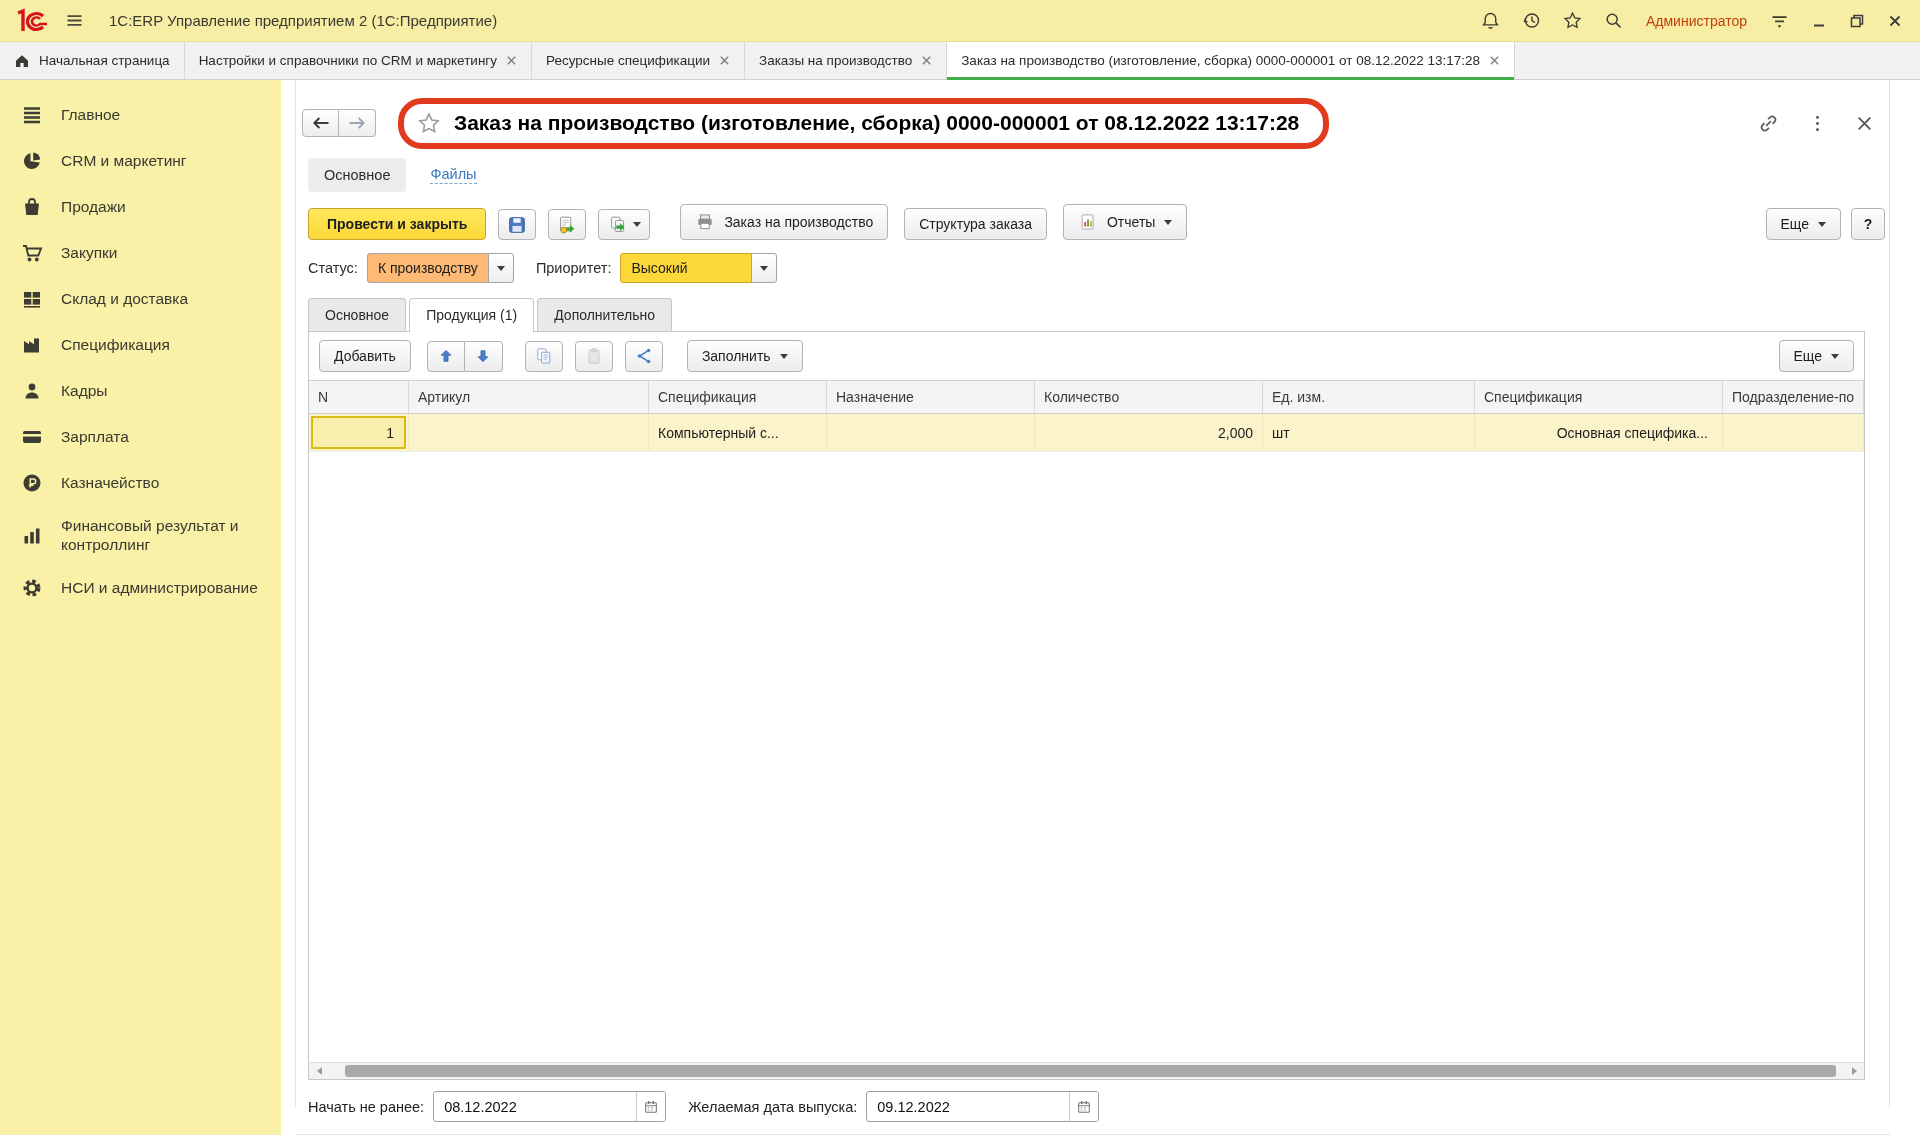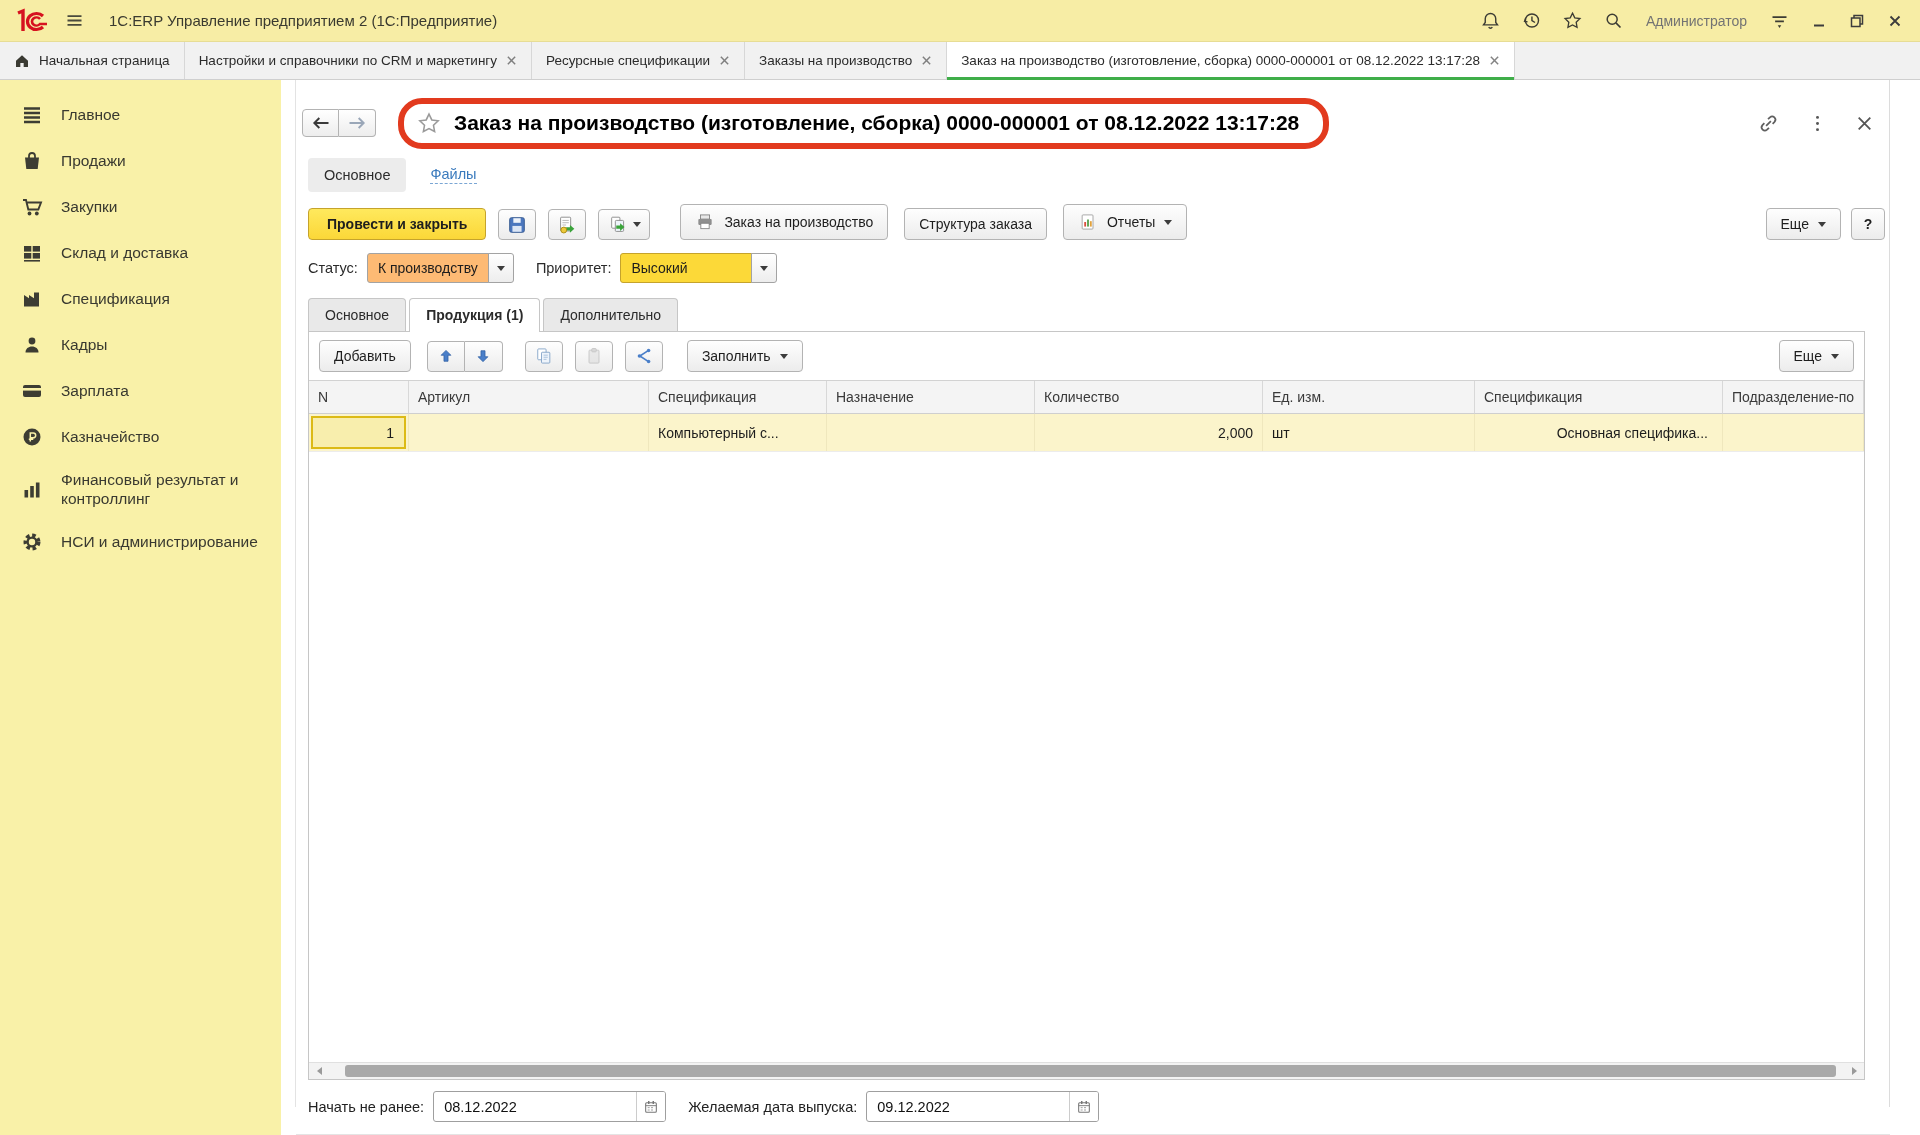--- a/index.html
+++ b/index.html
@@ -6,21 +6,21 @@
   html,body { width:1920px; height:1135px; }
   body { font-family: "Liberation Sans", "DejaVu Sans", sans-serif; background:#fff; overflow:hidden; }
   .screen { width:1920px; height:1135px; position:relative; display:flex; flex-direction:column; }
 
   
   .titlebar { height:42px; background:#f7eda5; border-bottom:1px solid #e7dd95; display:flex; align-items:center; padding:0 16px 0 14px; gap:16px; flex:0 0 auto; }
   .logo-1c { width:34px; height:26px; }
   .app-title { font-size:15px; color:#3a3a30; margin-left:8px; white-space:nowrap; }
   .tb-right { margin-left:auto; display:flex; align-items:center; gap:20px; }
   .tb-ic { width:21px; height:21px; display:flex; align-items:center; justify-content:center; }
-  .tb-user { font-size:14px; color:#737373; margin:0 2px; }
+  .tb-user { font-size:14px; color:#c2410c; margin:0 2px; }
   .win-ctl { width:18px; height:18px; display:flex; align-items:center; justify-content:center; }
 
   
   .tabbar { height:38px; background:#f1f1f1; border-bottom:1px solid #cfcfcf; display:flex; align-items:stretch; flex:0 0 auto; }
   .tab { display:flex; align-items:center; gap:9px; padding:0 14px; border-right:1px solid #d7d7d7; font-size:13.5px; color:#2b2b2b; position:relative; white-space:nowrap; }
   .tab.active { background:#fff; }
   .tab.active::after { content:""; position:absolute; left:0; right:0; bottom:-1px; height:3px; background:#3fae49; }
   .tab .x { width:11px; height:11px; opacity:.75; }
 
   
@@ -64,21 +64,21 @@
   .status-row { display:flex; align-items:center; margin:13px 0 0 12px; font-size:14.5px; color:#2a2a2a; flex:0 0 auto; }
   .combo { display:flex; margin-left:9px; }
   .combo .val { border:1px solid #a3a3a3; border-radius:3px 0 0 3px; height:30px; display:flex; align-items:center; padding:0 10px; min-width:122px; font-size:14px; background:#fdba74; color:#1c1c1c; }
   .combo .dd { width:26px; height:30px; margin-left:-1px; border:1px solid #a3a3a3; border-radius:0 3px 3px 0; background:linear-gradient(#fff,#ededed); display:flex; align-items:center; justify-content:center; }
   .combo.priority .val { background:#fcd938; border-color:#c5a32c; min-width:132px; }
   .plabel { margin-left:22px; }
 
   
   .detail-tabs { display:flex; gap:3px; margin:15px 0 0 12px; position:relative; z-index:2; flex:0 0 auto; }
   .dtab { background:#e9e9e9; border:1px solid #c6c6c6; border-bottom:none; border-radius:4px 4px 0 0; padding:8px 16px; font-size:14px; color:#2b2b2b; }
-  .dtab.active { background:#fff; margin-bottom:-1px; padding-bottom:9px;font-weight:bold; }
+  .dtab.active { background:#fff; margin-bottom:-1px; padding-bottom:9px; }
 
   
   .table-panel { margin:0 55px 0 12px; border:1px solid #c6c6c6; background:#fff; flex:1; min-height:0; display:flex; flex-direction:column; }
   .table-toolbar { display:flex; align-items:center; padding:8px 10px; flex:0 0 auto; }
   .joined { display:flex; }
   .joined .ibtn:first-child { border-radius:4px 0 0 4px; }
   .joined .ibtn:last-child { border-radius:0 4px 4px 0; border-left:none; }
 
   .grid-header, .grid-row { display:grid; grid-template-columns:100px 240px 178px 208px 228px 212px 248px minmax(80px,1fr); }
   .grid-header { border-top:1px solid #d2d2d2; flex:0 0 auto; }
@@ -194,20 +194,27 @@
   </nav>
 
   <div class="main">
 
     <aside class="sidebar">
       <div class="side-item">
         <svg class="sic" viewBox="0 0 24 24">
             <path d="M4 5.5h16M4 10h16M4 14.5h16M4 19h16" stroke="#3d3d33" stroke-width="2.3"></path>
           </svg>
         <span class="lbl">Главное</span>
+      </div>
+      <div class="side-item">
+        <svg class="sic" viewBox="0 0 24 24">
+          <path d="M10.5 4.2 A8 8 0 1 0 19.8 13.5 L10.5 12.2 Z" fill="#3d3d33"></path>
+          <path d="M13.2 3.6 a8 8 0 0 1 7 7 l-7 .8 Z" fill="#3d3d33"></path>
+        </svg>
+        <span class="lbl">CRM и маркетинг</span>
       </div>
       <div class="side-item">
         <svg class="sic" viewBox="0 0 24 24">
           <path d="M5 8.5h14L17.7 20H6.3z" fill="#3d3d33"></path>
           <path d="M9 9V7a3 3 0 0 1 6 0v2" fill="none" stroke="#3d3d33" stroke-width="1.8"></path>
         </svg>
         <span class="lbl">Продажи</span>
       </div>
       <div class="side-item">
         <svg class="sic" viewBox="0 0 24 24">

